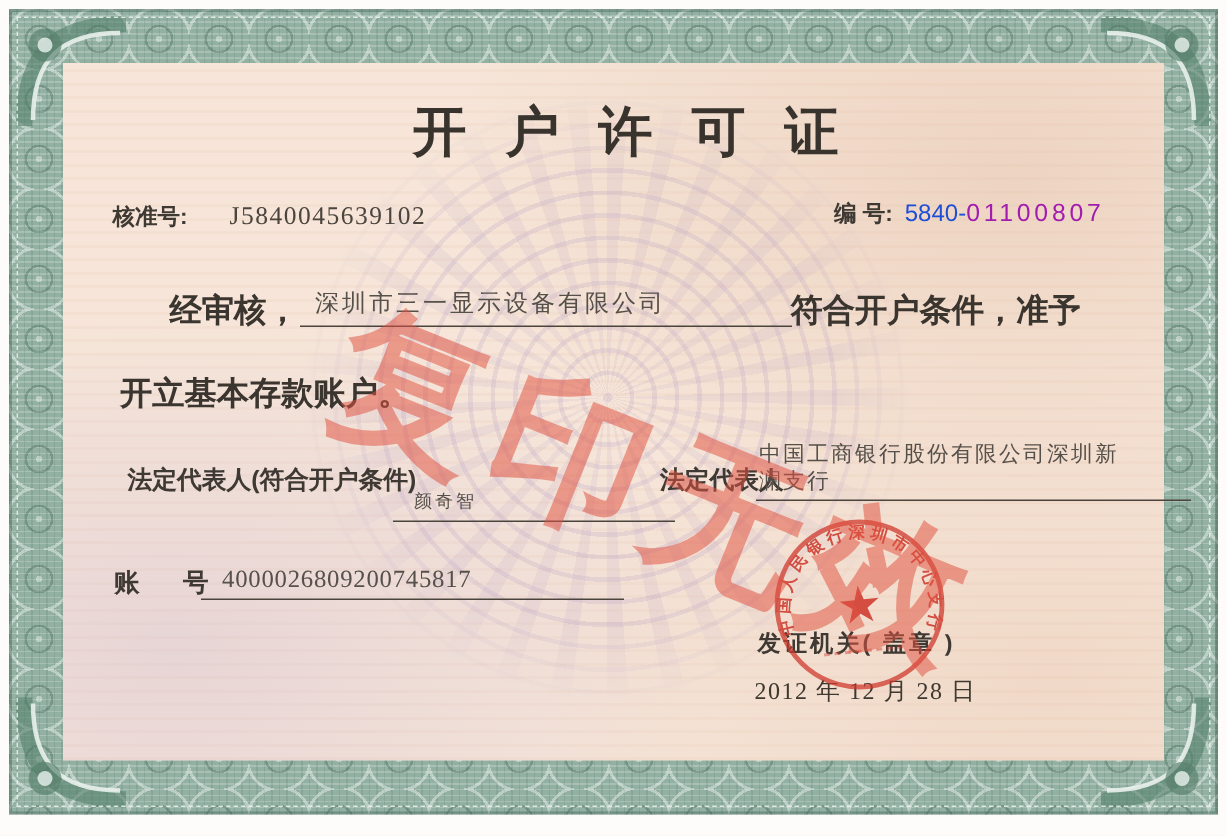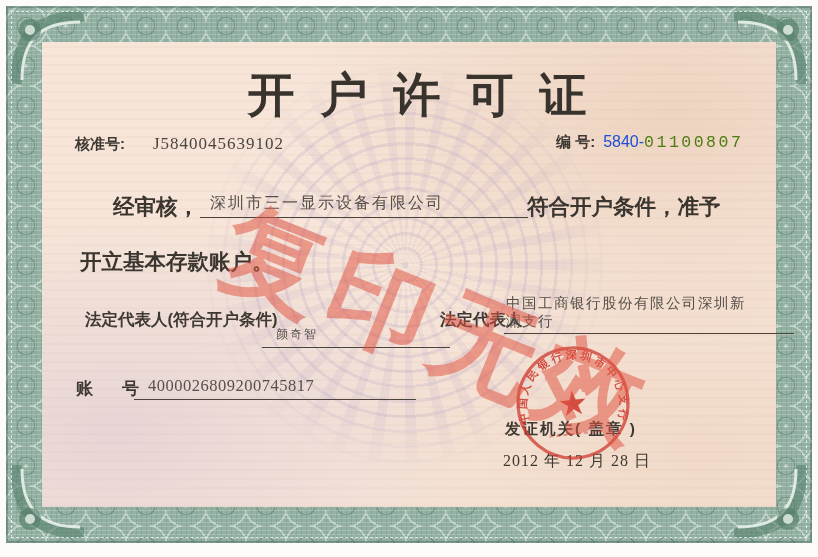--- a/index.html
+++ b/index.html
@@ -44,32 +44,32 @@
       repeating-radial-gradient(circle at 50% 50%, rgba(166,142,191,0.20) 0 3px, rgba(255,255,255,0) 3px 15px),
       repeating-conic-gradient(rgba(166,142,191,0.13) 0deg 4deg, rgba(255,255,255,0) 4deg 11deg);
     -webkit-mask-image:radial-gradient(circle, #000 52%, transparent 72%);
             mask-image:radial-gradient(circle, #000 52%, transparent 72%);
     opacity:.9;
   }
   
   .abs{position:absolute;white-space:nowrap;}
   .title{
     left:16px;right:0;top:64px;text-align:center;
-    font-size:47px;font-weight:bold;color:#39332e;
+    font-size:36px;font-weight:bold;color:#39332e;
     letter-spacing:26px;text-indent:26px;
     font-family:"Liberation Serif", serif;
   }
   .lbl{font-family:"Liberation Sans", sans-serif;font-weight:bold;color:#3f3933;}
   .val{font-family:"Liberation Serif", serif;color:#4c453e;}
   .fill{font-family:"Liberation Serif", serif;color:#56504a;}
   .approval{left:75px;top:134px;font-size:15px;}
   .approval .val{font-size:17px;margin-left:28px;letter-spacing:1px;}
   .serial{left:556px;top:133px;font-size:15px;}
   .serial .prefix{font-family:"Liberation Sans", sans-serif;color:#1d4ed8;font-size:16px;margin-left:8px;}
-  .serial .red{color:#4d7c0f;font-family:Liberation Mono, monospace;font-size:16.5px;letter-spacing:2.5px;}
+  .serial .red{color:#a21caf;font-family:Liberation Sans, sans-serif;font-size:16.5px;letter-spacing:2.5px;}
   .big{font-size:21.5px;font-weight:bold;color:#3a352f;font-family:"Liberation Sans", sans-serif;}
   .review-prefix{left:113px;top:192px;}
   .company{
     left:200px;top:188px;width:318px;height:29px;
     border-bottom:1.5px solid #4b443d;font-size:16px;line-height:30px;
     padding-left:10px;letter-spacing:2px;
   }
   .review-suffix{left:527px;top:192px;}
   .line2{left:80px;top:247px;}
   .rep-label{left:85px;top:309px;font-size:16.5px;}

